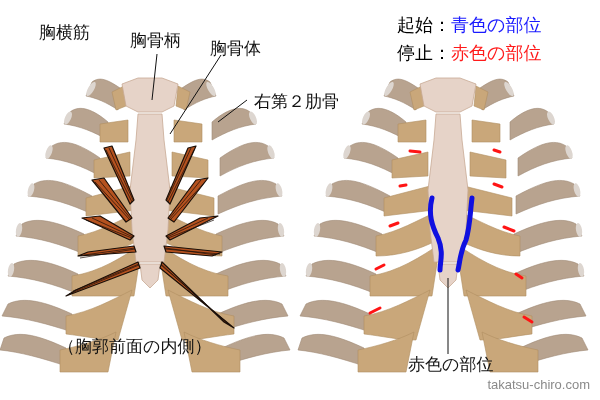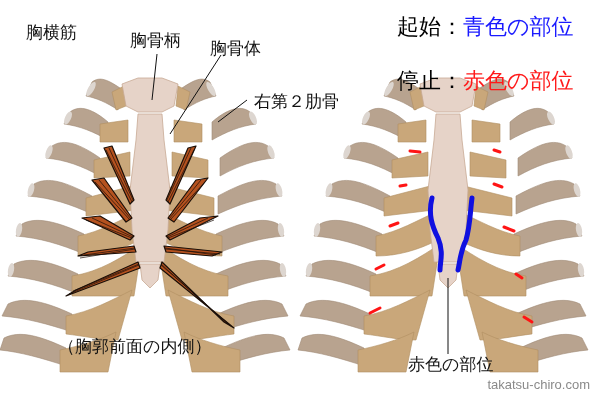--- a/index.html
+++ b/index.html
@@ -1,20 +1,20 @@
 <!DOCTYPE html>
 <html><head>
 <meta charset="utf-8">
 <style>
   html, body { margin: 0; padding: 0; background: #ffffff; }
   body { width: 600px; height: 400px; position: relative; overflow: hidden;
          font-family: "DejaVu Sans", "Liberation Sans", sans-serif; }
   #stage { position: absolute; left: 0; top: 0; width: 600px; height: 400px; }
   .lbl { position: absolute; font-size: 17px; color: #111; white-space: nowrap; line-height: 1; letter-spacing: 0px; }
-  .legend { position: absolute; font-size: 22px; white-space: nowrap; line-height: 1; }
+  .legend { position: absolute; font-size: 18px; white-space: nowrap; line-height: 1; }
   .legend .blue { color: #1a1aff; }
   .legend .red { color: #ff1a1a; }
   .wm { position: absolute; right: 10px; bottom: 8px; font-size: 13px; color: #8a8a8a; font-family: "Liberation Sans", sans-serif; }
 </style>
 </head>
 <body>
 
 <svg id="stage" width="600" height="400" viewBox="0 0 600 400" xmlns="http://www.w3.org/2000/svg">
   <defs>
 
@@ -149,27 +149,27 @@
       <path d="M206,227 L216,231"></path>
       <path d="M78,269 L86,265"></path>
       <path d="M218,274 L224,278"></path>
       <path d="M72,313 L82,308"></path>
       <path d="M226,317 L234,322"></path>
     </g>
     <line x1="150" y1="278" x2="150" y2="354" stroke="#111" stroke-width="1"></line>
   </g>
 </svg>
 
-<div class="lbl" style="left:26px;top:24px;">胸横筋</div>
+<div class="lbl" style="left:39px;top:24px;">胸横筋</div>
 <div class="lbl" style="left:130px;top:32px;">胸骨柄</div>
 <div class="lbl" style="left:210px;top:40px;">胸骨体</div>
 <div class="lbl" style="left:254px;top:93px;">右第２肋骨</div>
 <div class="lbl" style="left:58px;top:338px;">（胸郭前面の内側）</div>
 
 <div class="legend" style="left:397px;top:16px;">
   <span>起始：</span><span class="blue">青色の部位</span>
 </div>
-<div class="legend" style="left:397px;top:44px;margin-top:26px;">
+<div class="legend" style="left:397px;top:44px;">
   <span>停止：</span><span class="red">赤色の部位</span>
 </div>
 <div class="lbl" style="left:408px;top:356px;">赤色の部位</div>
 
 <div class="wm">takatsu-chiro.com</div>
 
 </body></html>

